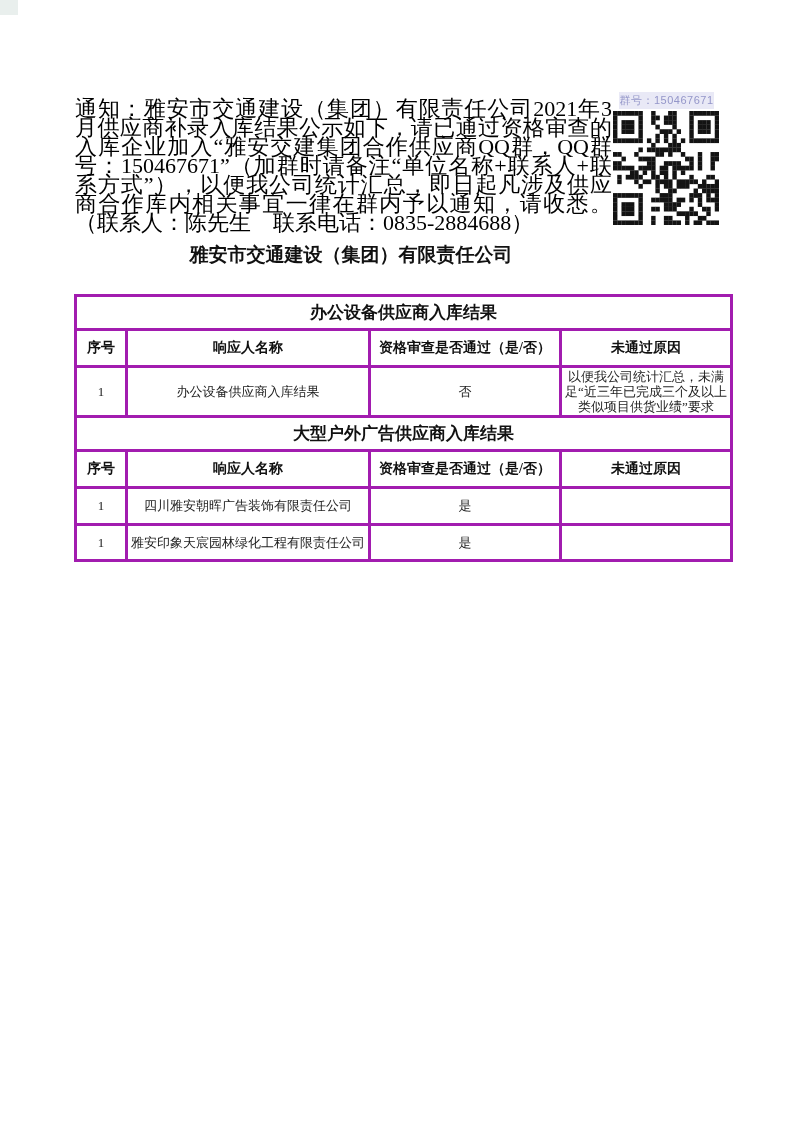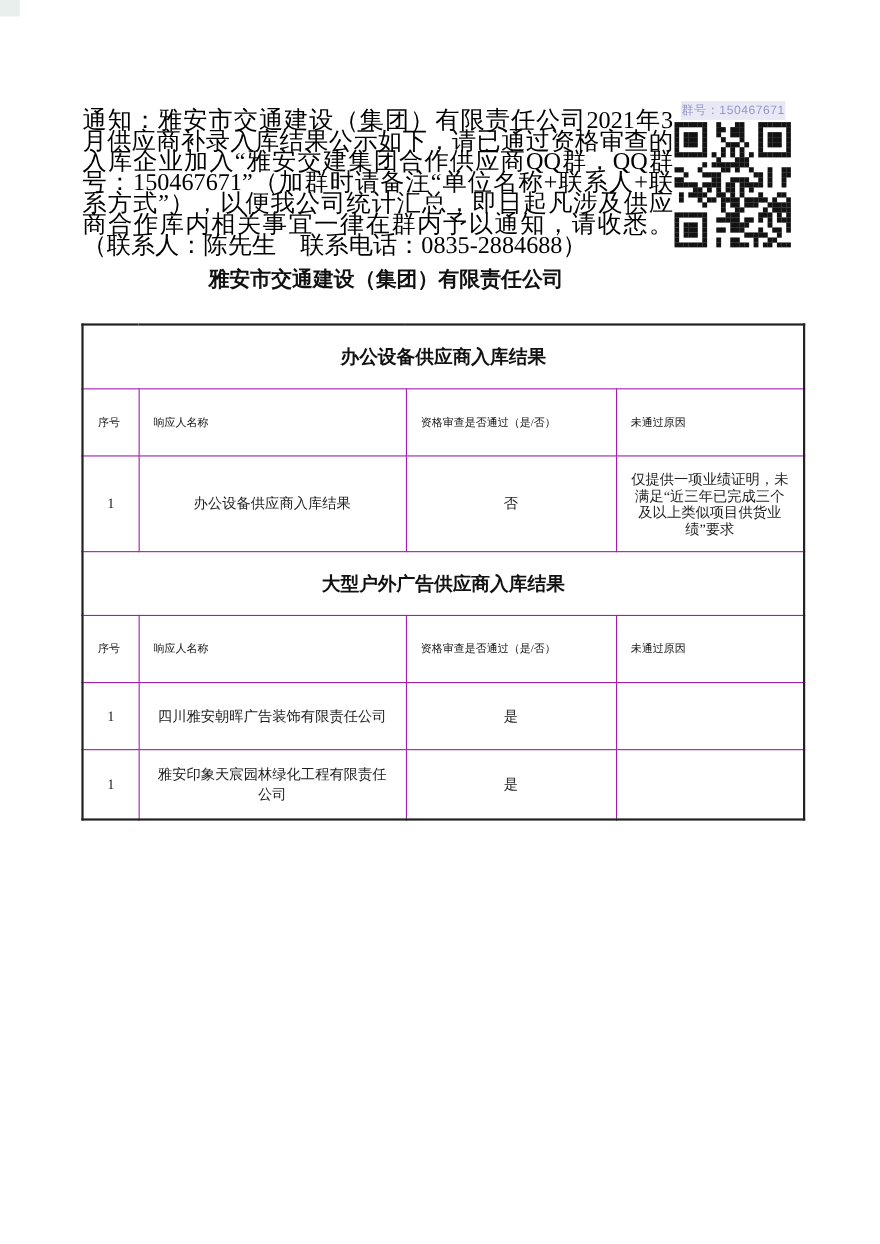--- a/index.html
+++ b/index.html
@@ -26,25 +26,25 @@
   }
   .doc-title{
     position:absolute;left:0;top:243px;width:702px;text-align:center;
     font-weight:bold;font-size:19px;line-height:23px;color:#111111;
   }
   table.results{
     position:absolute;left:74px;top:294px;width:656px;
     border-collapse:collapse;table-layout:fixed;border:2px solid #222222;
   }
   table.results td{
-    border:1px solid #a21caf;overflow:hidden;vertical-align:middle;
-    padding:13px;color:#1d1d1d;
+    border:3px solid #a21caf;overflow:hidden;vertical-align:middle;
+    padding:0;color:#1d1d1d;
   }
   tr.sec td{font-size:17px;font-weight:bold;text-align:center;height:31px;color:#111111;}
-  tr.head td{font-size:10px;font-weight:normal;height:34px;color:#111111;}
+  tr.head td{font-size:14px;font-weight:bold;text-align:center;height:34px;color:#111111;}
   tr.row td{font-size:13px;text-align:center;}
   tr.h47 td{height:47px;}
   tr.h34 td{height:34px;}
   tr.h33 td{height:33px;}
   td.reason{
     font-size:12px;line-height:15px;text-align:left;padding:2px 5px;
   }
 </style>
 </head>
 <body>
@@ -380,21 +380,21 @@
     <tr class="head">
       <td>序号</td>
       <td>响应人名称</td>
       <td>资格审查是否通过（是/否）</td>
       <td>未通过原因</td>
     </tr>
     <tr class="row h47">
       <td>1</td>
       <td>办公设备供应商入库结果</td>
       <td>否</td>
-      <td class="reason">仅提供一项业绩证明，未满足“近三年已完成三个及以上类似项目供货业绩”要求</td>
+      <td class="reason">以便我公司统计汇总，未满足“近三年已完成三个及以上类似项目供货业绩”要求</td>
     </tr>
 
     <tr class="sec">
       <td colspan="4">大型户外广告供应商入库结果</td>
     </tr>
     <tr class="head">
       <td>序号</td>
       <td>响应人名称</td>
       <td>资格审查是否通过（是/否）</td>
       <td>未通过原因</td>

